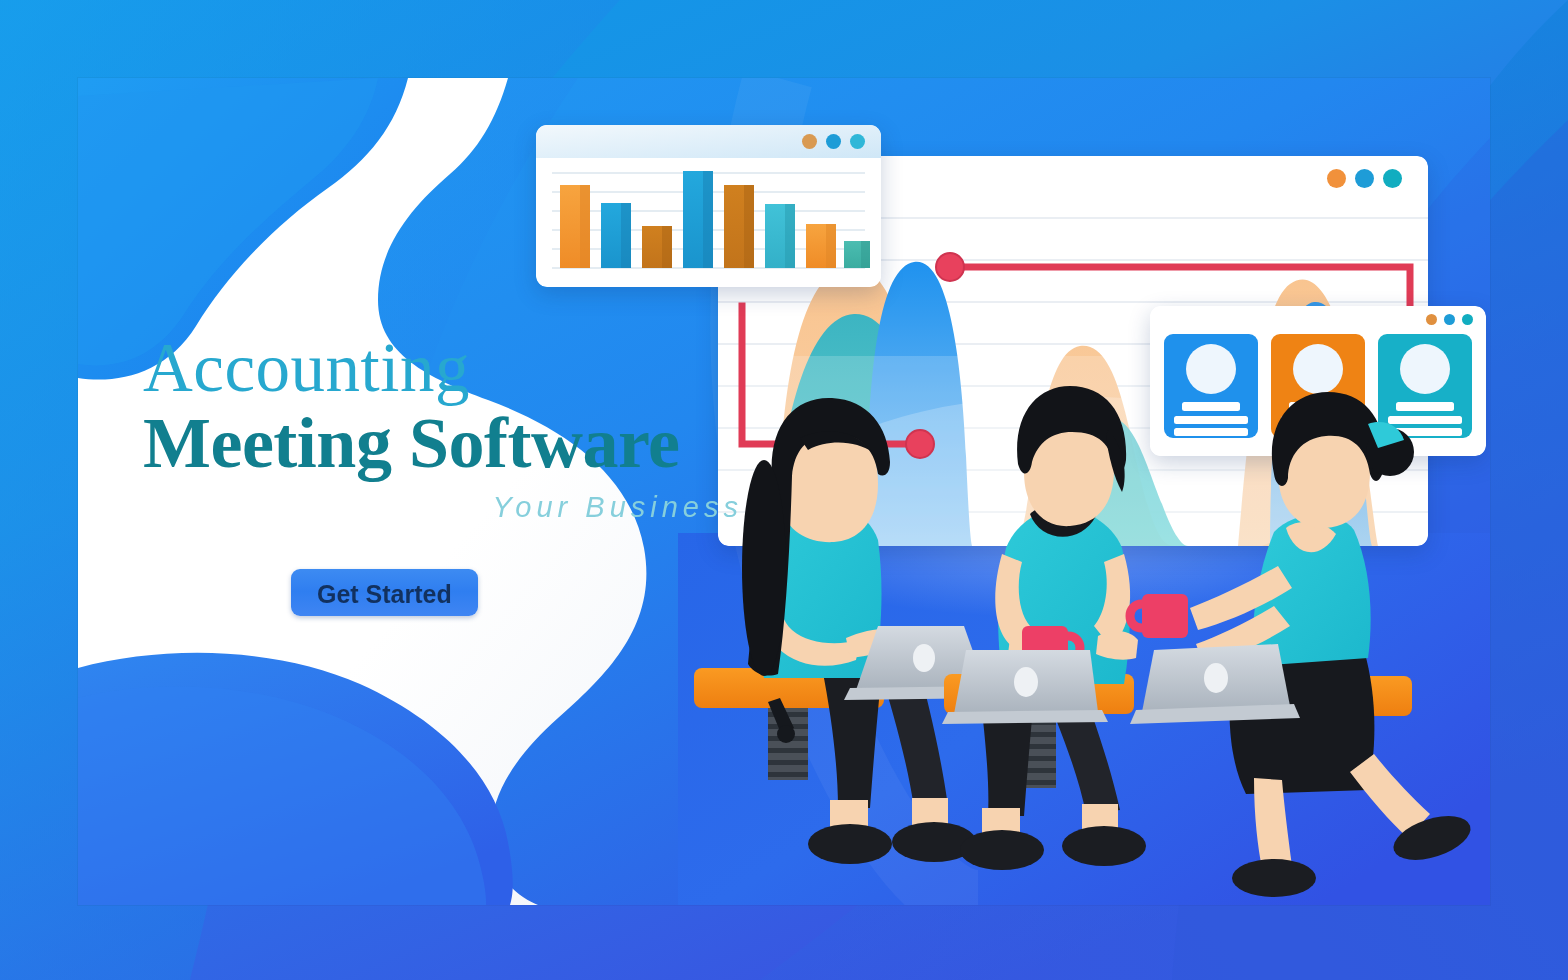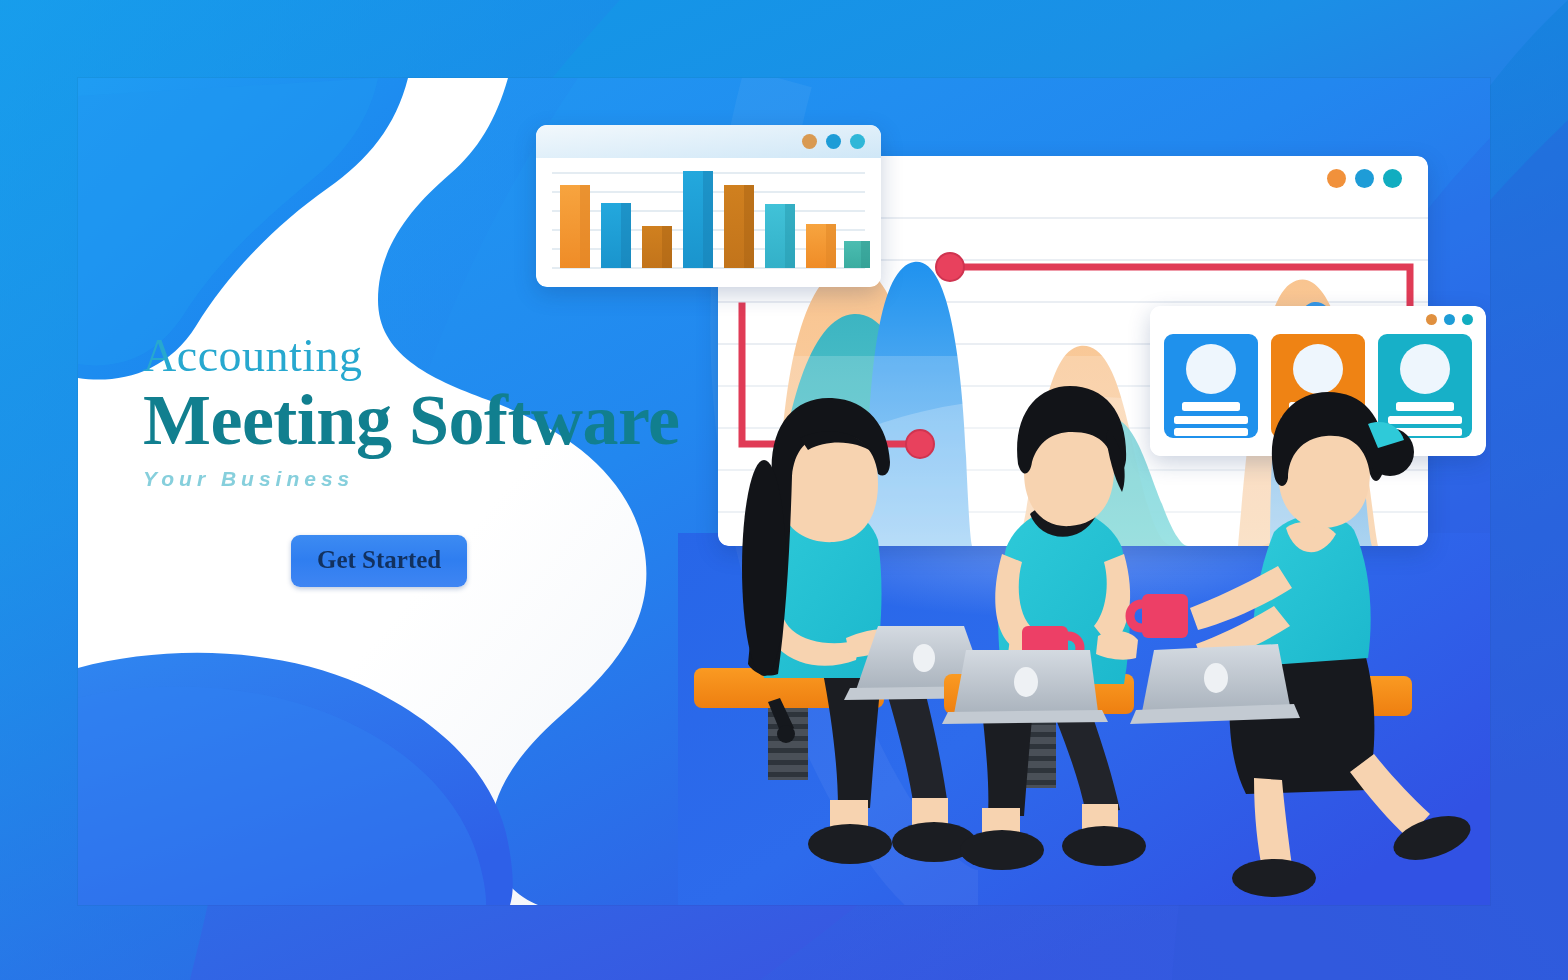--- a/index.html
+++ b/index.html
@@ -20,42 +20,42 @@
     width:1412px; height:827px;
     overflow:hidden;
     box-shadow: 0 0 0 1px rgba(0,0,0,.04);
   }
   #card-svg { position:absolute; inset:0; }
 
   
   .copy { position:absolute; left:65px; top:255px; width:600px; z-index:40; }
   .h-accounting {
     font-family:"Liberation Serif", serif;
-    font-size:46px; line-height:1.02;
+    font-size:69px; line-height:1.02;
     color:#27a8cf; letter-spacing:.5px;
     font-weight:400;
   }
   .h-main {
     font-family:"Liberation Serif", serif;
     font-size:72px; line-height:1.12;
     color:#117f8f; font-weight:700; letter-spacing:-.5px;
   }
   .h-sub {
     font-family:"Liberation Sans", sans-serif;
-    font-size:21px; line-height:1.35;
-    color:#86cfdc; font-weight:700; font-style:italic;
-    letter-spacing:5px; margin-top:4px;
+    font-size:29px; line-height:1.35;
+    color:#86cfdc; font-weight:400; font-style:italic;
+    letter-spacing:5px; margin-top:4px;text-align:right;
   }
   .cta {
     display:inline-block; margin-top:42px; margin-left:148px;
-    padding:11px 26px 13px;
+    padding:11px 26px 7px;
     border-radius:9px;
     background:linear-gradient(180deg,#3d8bf2 0%,#2f7ef0 48%,#3f85f3 100%);
     border:none; cursor:pointer;
-    font-family:Liberation Serif, serif;
+    font-family:Liberation Sans, sans-serif;
     font-weight:700; font-size:25px; color:#12315f;
     box-shadow:0 2px 5px rgba(20,60,130,.28);
   }
 
   
   .win { position:absolute; border-radius:11px; overflow:hidden;
          box-shadow:0 7px 22px rgba(20,50,110,.22); }
   .win-bar { position:absolute; left:0; right:0; top:0; display:flex;
              justify-content:flex-end; align-items:center; gap:9px; }
   .dot { width:15px; height:15px; border-radius:50%; }

